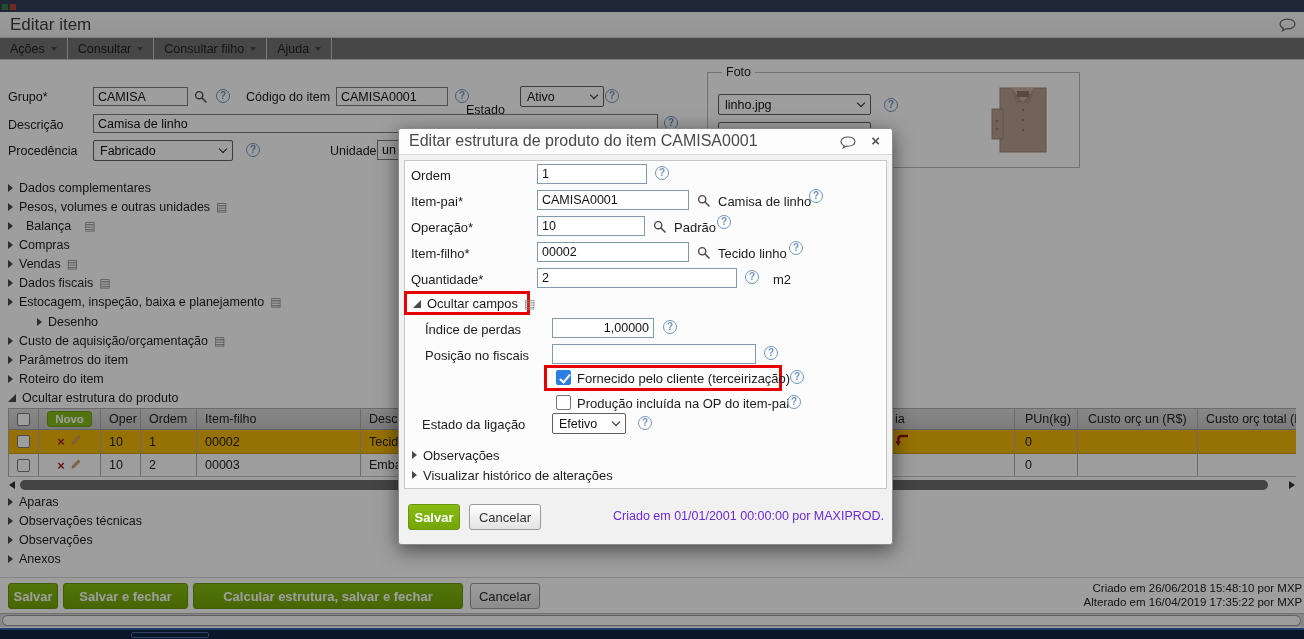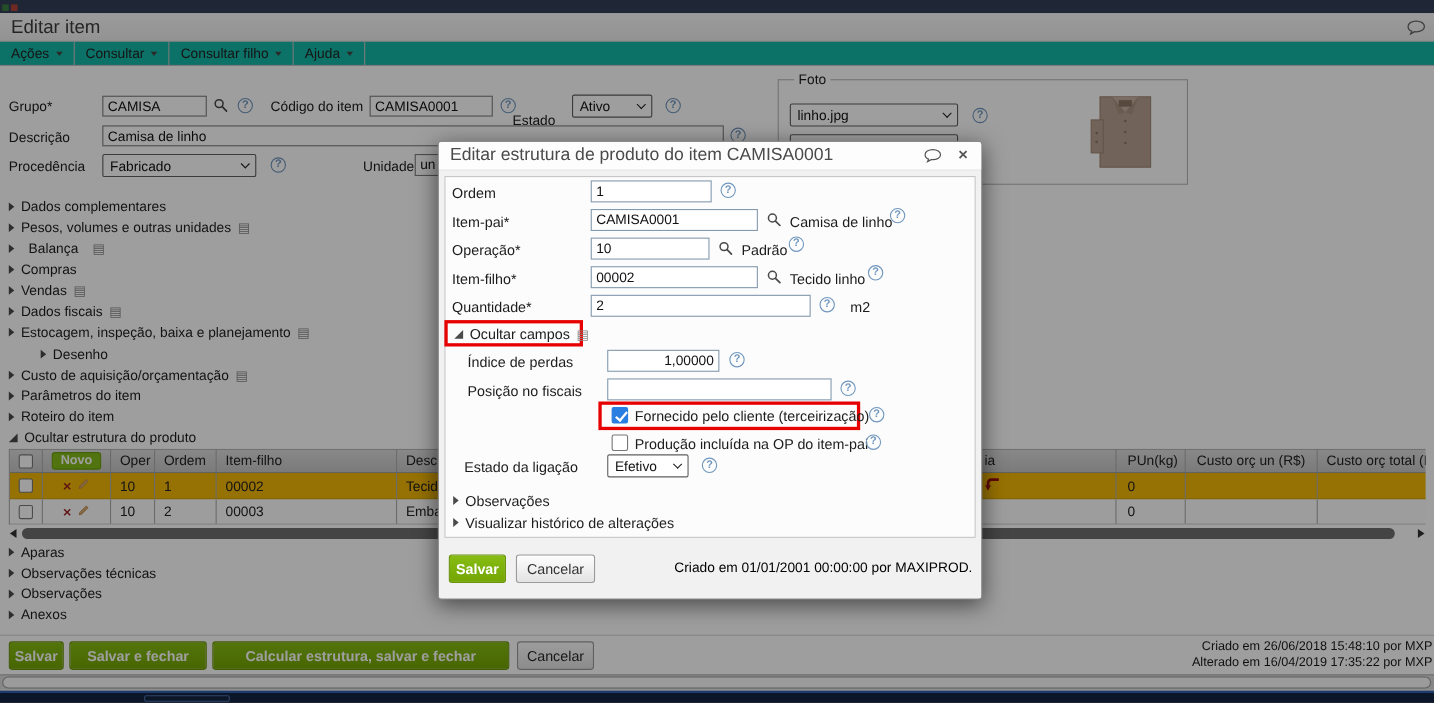--- a/index.html
+++ b/index.html
@@ -11,21 +11,21 @@
   .top-chrome { position:absolute; left:0; top:0; width:1304px; height:12px; background:#333e57; }
   .fav1 { position:absolute; left:2px; top:4px; width:6px; height:6px; background:#3a7d44; }
   .fav2 { position:absolute; left:10px; top:4px; width:6px; height:6px; background:#b5443a; }
   .taskbar { position:absolute; left:0; top:628px; width:1304px; height:11px; background:#132441; border-top:2px solid #2f5fae; }
   .task-btn { position:absolute; left:131px; top:2px; width:78px; height:6px; border:1px solid #4d6da6; border-radius:2px; }
 
   
   .titlebar { position:absolute; left:0; top:12px; width:1304px; height:26px; background:linear-gradient(#fafafa,#ededed); border-bottom:1px solid #cdcdcd; }
   .page-title { position:absolute; left:10px; top:3px; font-size:17px; color:#3c3c3c; }
   .bubble { position:absolute; right:8px; top:6px; }
-  .menubar { position:absolute; left:0; top:38px; width:1304px; height:22px; background:#14b8a6; border-bottom:1px solid #c6c6c6; display:flex; }
+  .menubar { position:absolute; left:0; top:38px; width:1304px; height:22px; background:#737373; border-bottom:1px solid #c6c6c6; display:flex; }
   .menu-item { display:flex; align-items:center; gap:6px; padding:0 10px; border-right:1px solid #c4c4c4; font-size:12.5px; color:#222; height:22px; cursor:default; }
   .caret { width:0; height:0; border-top:4px solid #444; border-left:3.5px solid transparent; border-right:3.5px solid transparent; }
 
   
   .lbl { position:absolute; font-size:12.5px; color:#1c1c1c; white-space:nowrap; }
   .inp { position:absolute; height:19px; border:1px solid #7f7f7f; background:#fff; font-size:12.5px; color:#111; padding:0 4px; font-family:"Liberation Sans",sans-serif; }
   .sel { position:absolute; height:21px; border:1px solid #5f5f5f; border-radius:2px; background:#fff; display:flex; align-items:center; justify-content:space-between; padding:0 6px; font-size:12.5px; color:#111; white-space:nowrap; }
   .chev { width:6px; height:6px; border-right:1.8px solid #222; border-bottom:1.8px solid #222; transform:rotate(45deg); margin-top:-3px; margin-left:8px; flex:none; }
   .help { position:absolute; width:14px; height:14px; border:1px solid #7096be; border-radius:50%; color:#7096be; font-size:10px; font-weight:bold; text-align:center; line-height:12px; }
   .help::after { content:"?"; }
@@ -79,21 +79,21 @@
   .m-bubble { position:absolute; right:36px; top:6px; }
   .m-panel { position:absolute; left:5px; top:31px; width:483px; height:329px; background:#fcfcfc; border:1px solid #c6c6c6; }
   .m-lbl { position:absolute; font-size:13px; color:#1c1c1c; white-space:nowrap; }
   .m-inp { position:absolute; height:20px; border:1px solid #8399ad; background:#fff; font-size:12.5px; color:#111; padding:0 4px; font-family:"Liberation Sans",sans-serif; }
   .red-box { position:absolute; border:3px solid #e60000; }
   .m-cb { position:absolute; width:15px; height:15px; border:1px solid #777; border-radius:2px; background:#fff; }
   .m-cb.checked { background:#2a7de1; border-color:#2a7de1; }
   .m-cb.checked::after { content:""; position:absolute; left:5px; top:1px; width:4px; height:9px; border:solid #fff; border-width:0 2px 2px 0; transform:rotate(40deg); }
   .m-btn-green { position:absolute; left:9px; top:375px; width:52px; height:26px; background:linear-gradient(#86bd13,#74a504); border:1px solid #69930a; border-radius:3px; color:#fff; font-weight:bold; font-size:13px; display:flex; align-items:center; justify-content:center; }
   .m-btn-gray { position:absolute; left:70px; top:375px; width:72px; height:26px; background:linear-gradient(#fefefe,#e3e3e3); border:1px solid #9a9a9a; border-radius:3px; color:#333; font-size:13px; display:flex; align-items:center; justify-content:center; }
-  .m-audit { position:absolute; right:8px; top:380px; font-size:12.5px; color:#000000; white-space:nowrap; }
+  .m-audit { position:absolute; right:8px; top:380px; font-size:12.5px; color:#6d28d9; white-space:nowrap; }
 </style>
 </head>
 <body>
 
 <div class="screen">
 
   <div class="top-chrome">
     <span class="fav1"></span>
     <span class="fav2"></span>
   </div>
@@ -130,21 +130,21 @@
   <input class="inp" style="left: 93px; top: 87px; width: 95px;" readonly="" value="CAMISA">
   <span class="mag" style="left:194px; top:89px;"><svg width="13" height="13" viewBox="0 0 13 13">
         <circle cx="5.2" cy="5.2" r="3.6" fill="none" stroke="#4a4a4a" stroke-width="1.4"></circle>
         <line x1="8" y1="8" x2="12" y2="12" stroke="#4a4a4a" stroke-width="1.6" stroke-linecap="round"></line>
       </svg></span>
   <span class="help" style="left:216px; top:89px;"></span>
   <span class="lbl" style="left:246px; top:90px;">Código do item</span>
   <input class="inp" style="left: 336px; top: 87px; width: 112px;" readonly="" value="CAMISA0001">
   <span class="help" style="left:455px; top:89px;"></span>
   <span class="lbl" style="left:466px; top:91px;margin-top:12px;">Estado</span>
-  <div class="sel" style="left:520px; top:86px; width:73px;">
+  <div class="sel" style="left:520px; top:86px; width:84px;">
       <span>Ativo</span>
       <span class="chev"></span>
     </div>
   <span class="help" style="left:605px; top:89px;"></span>
 
   <span class="lbl" style="left:8px; top:118px;">Descrição</span>
   <input class="inp" style="left: 93px; top: 114px; width: 565px;" readonly="" value="Camisa de linho">
   <span class="help" style="left:664px; top:116px;"></span>
 
   <span class="lbl" style="left:8px; top:144px;">Procedência</span>

